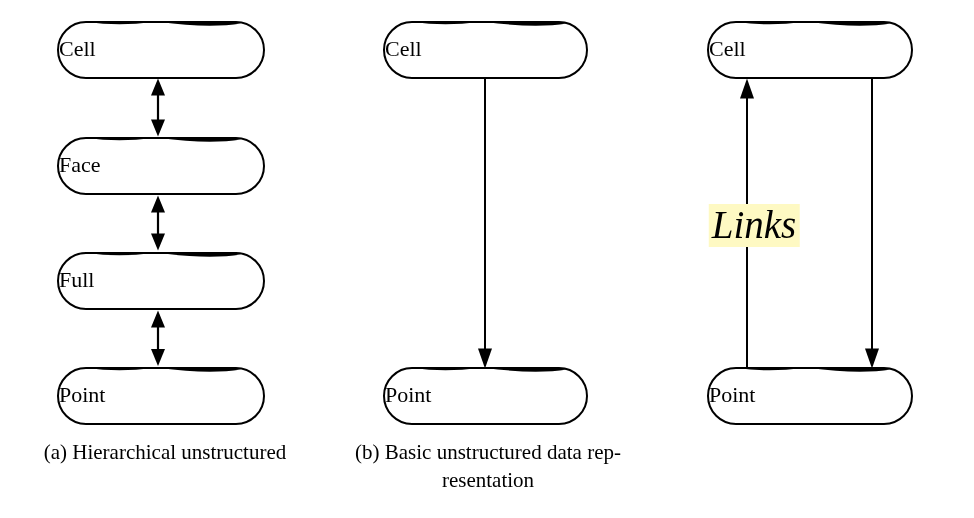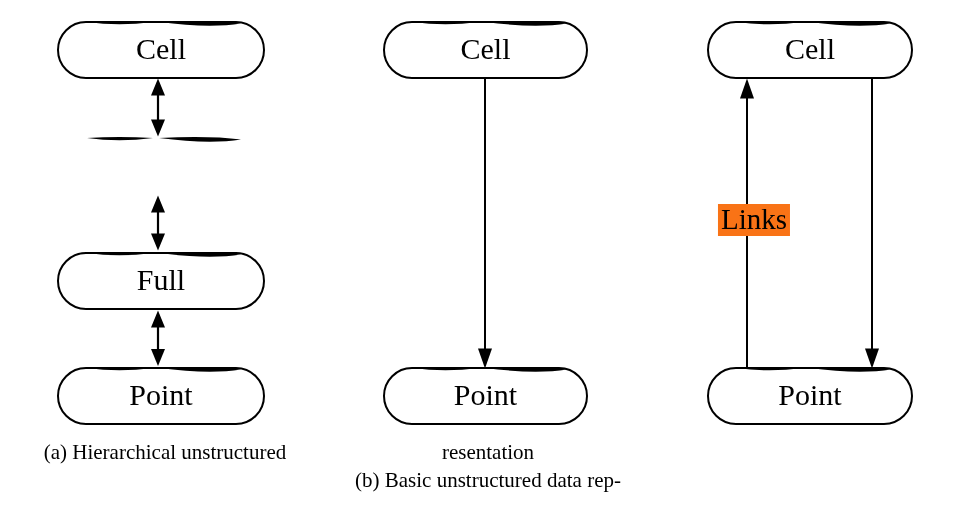--- a/index.html
+++ b/index.html
@@ -14,41 +14,41 @@
   }
   .node {
     position: absolute;
     height: 58px;
     box-sizing: border-box;
     border: 2px solid #000000;
     border-radius: 29px;
     background: #ffffff;
     display: flex;
     align-items: center;
-    justify-content: center;
-    font-size: 30px;
+    font-size: 22px;
     line-height: 1;
     z-index: 1;
   }
   .node span { display: block; padding-bottom: 2px; }
   .overlay {
     position: absolute;
     left: 0; top: 0;
     width: 974px; height: 518px;
     z-index: 2;
     pointer-events: none;
   }
   .edge-label {
     position: absolute;
     left: 754px;
     top: 204px;
     transform: translateX(-50%);
-    font-size: 29px;
+    font-style: italic;
+    font-size: 39px;
     line-height: 1.1;
-    background: #f97316;
+    background: #fef9c3;
     padding: 0 3px;
     z-index: 3;
   }
   .caption {
     position: absolute;
     top: 438px;
     transform: translateX(-50%);
     text-align: center;
     font-size: 21px;
     line-height: 28px;
@@ -59,20 +59,23 @@
   .caption-b { left: 488px; }
   .caption-c { left: 809px; }
 </style>
 </head>
 <body>
 
 <div class="canvas">
 
   <div class="node" style="left:57px; top:21px; width:208px;">
     <span>Cell</span>
+  </div>
+  <div class="node" style="left:57px; top:137px; width:208px;">
+    <span>Face</span>
   </div>
   <div class="node" style="left:57px; top:252px; width:208px;">
     <span>Full</span>
   </div>
   <div class="node" style="left:57px; top:367px; width:208px;">
     <span>Point</span>
   </div>
 
   <div class="node" style="left:383px; top:21px; width:205px;">
     <span>Cell</span>
@@ -137,17 +140,17 @@
       <use href="#smudge" transform="translate(707,367)"></use>
     </g>
   </svg>
 
   <div class="edge-label">Links</div>
 
   <div class="caption caption-a">
     <div>(a) Hierarchical unstructured</div>
   </div>
   <div class="caption caption-b">
+    <div>(b) Basic unstructured data rep-</div>
     <div>resentation</div>
-    <div>(b) Basic unstructured data rep-</div>
   </div>
 
 </div>
 
 </body></html>

